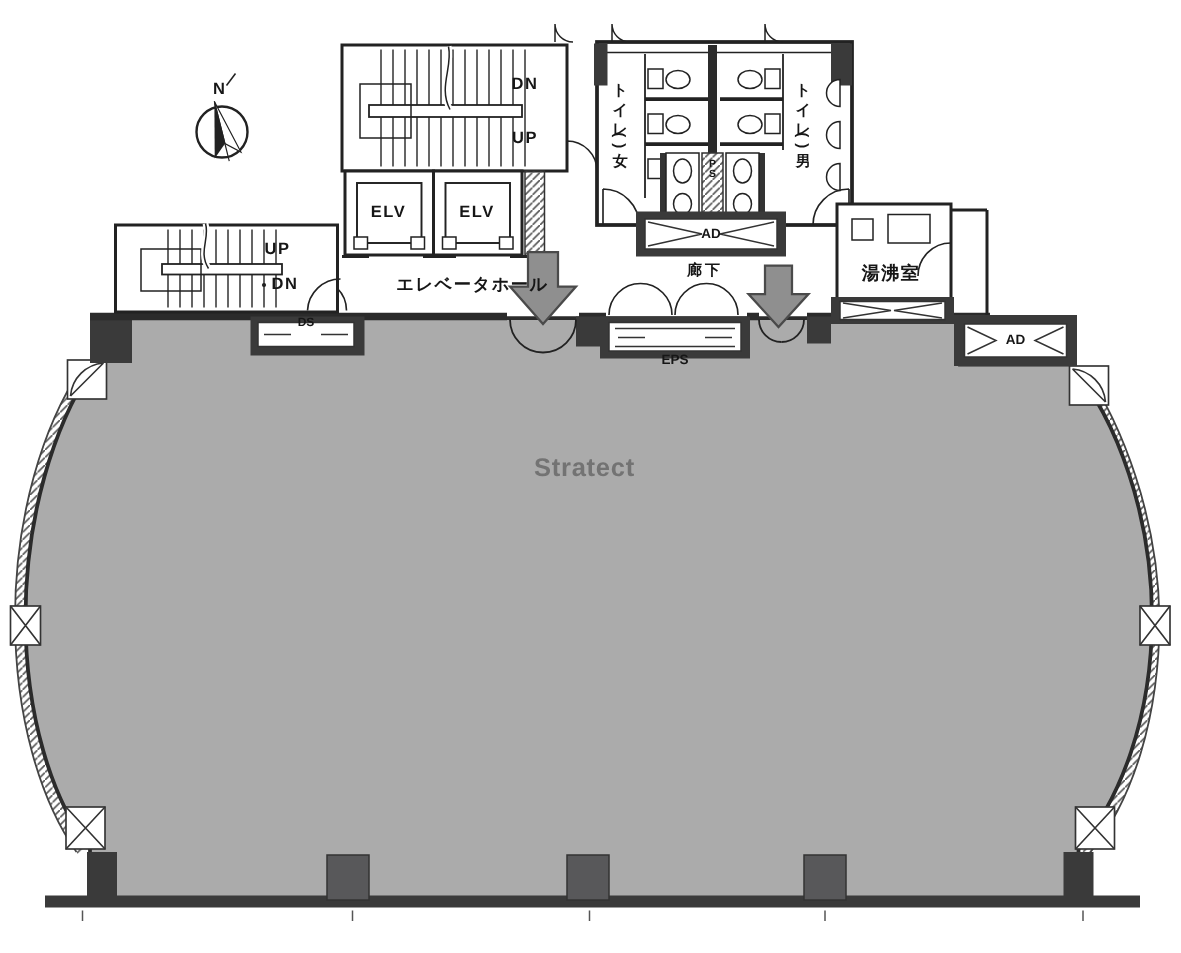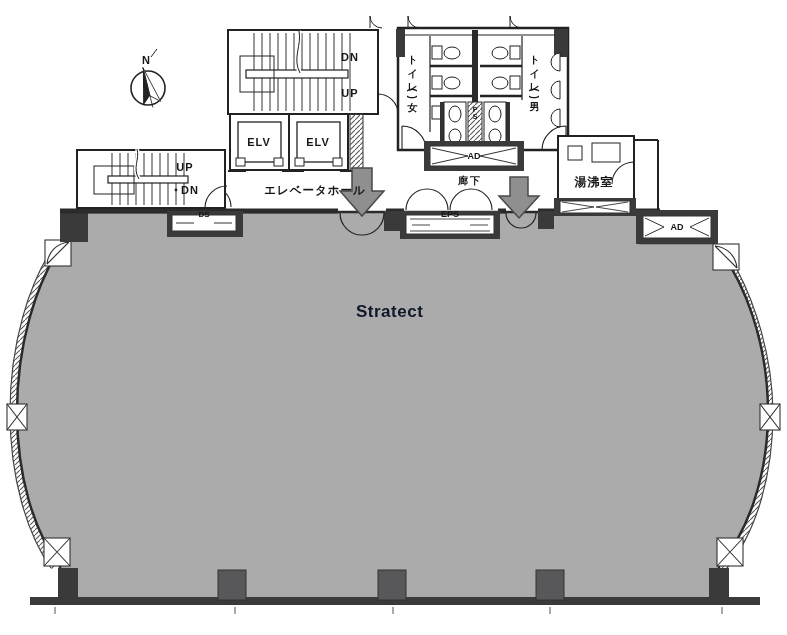--- a/index.html
+++ b/index.html
@@ -6,21 +6,21 @@
   #plan{position:relative;width:787px;height:635px;background:#fff;overflow:hidden;
         font-family:"Liberation Sans","DejaVu Sans",sans-serif;}
   #plan svg{position:absolute;left:0;top:0;}
   .lbl{position:absolute;color:#161616;font-weight:700;white-space:nowrap;
        transform:translate(-50%,-50%);line-height:1;}
   .vert{writing-mode:vertical-rl;text-orientation:mixed;transform:translate(-50%,0);
         letter-spacing:2px;}
   .vert-up{writing-mode:vertical-rl;text-orientation:upright;transform:translate(-50%,0);}
   .small-eng{font-size:11px;letter-spacing:1px;font-weight:700;}
   .watermark{position:absolute;left:356px;top:302px;transform:none;
-       font-size:17px;font-weight:700;color:#0f172a;letter-spacing:0.5px;}
+       font-size:17px;font-weight:700;color:#737373;letter-spacing:0.5px;}
 </style>
 </head>
 <body>
 
 <div id="plan">
 
 <svg width="787" height="635" viewBox="0 0 787 635">
   <defs>
     <pattern id="hatch" width="5" height="5" patternUnits="userSpaceOnUse">
       <path d="M0 5 L5 0" stroke="#555" stroke-width="1.1"></path>
@@ -229,20 +229,20 @@
 <div class="lbl" style="left:259px;top:142px;font-size:11px;letter-spacing:1px;">ELV</div>
 <div class="lbl" style="left:318px;top:142px;font-size:11px;letter-spacing:1px;">ELV</div>
 <div class="lbl" style="left:293px;top:191px;font-size:11.5px;letter-spacing:1px;margin-left:22px;">エレベータホール</div>
 
 <div class="lbl vert" style="left:412px;top:48px;font-size:10px;">トイレ(女)</div>
 <div class="lbl vert" style="left:534px;top:48px;font-size:10px;">トイレ(男)</div>
 <div class="lbl vert-up" style="left:475px;top:106px;font-size:7px;font-weight:700;">PS</div>
 
 <div class="lbl" style="left:474px;top:156px;font-size:9px;">AD</div>
 <div class="lbl" style="left:470px;top:181px;font-size:10px;letter-spacing:2px;">廊下</div>
-<div class="lbl" style="left:450px;top:214px;font-size:9px;">EPS</div>
+<div class="lbl" style="left:450px;top:240px;font-size:9px;">EPS</div>
 <div class="lbl" style="left:594px;top:182px;font-size:12px;letter-spacing:1px;">湯沸室</div>
 <div class="lbl" style="left:677px;top:227px;font-size:9px;">AD</div>
 <div class="lbl" style="left:204px;top:215px;font-size:8px;">DS</div>
 
 <div class="watermark">Stratect</div>
 
 </div>
 
 </body></html>

